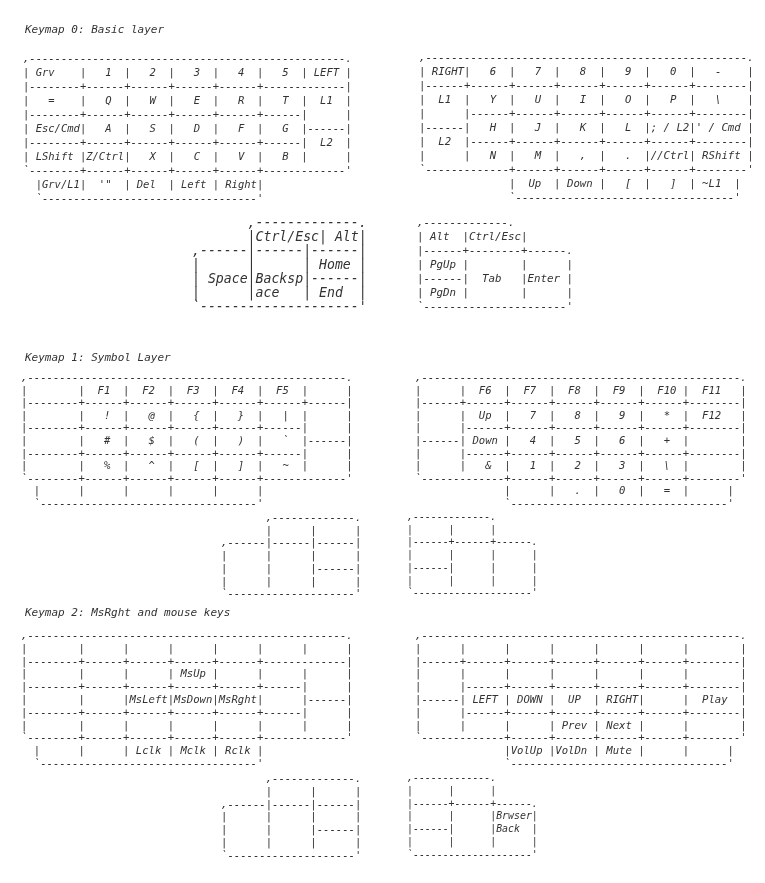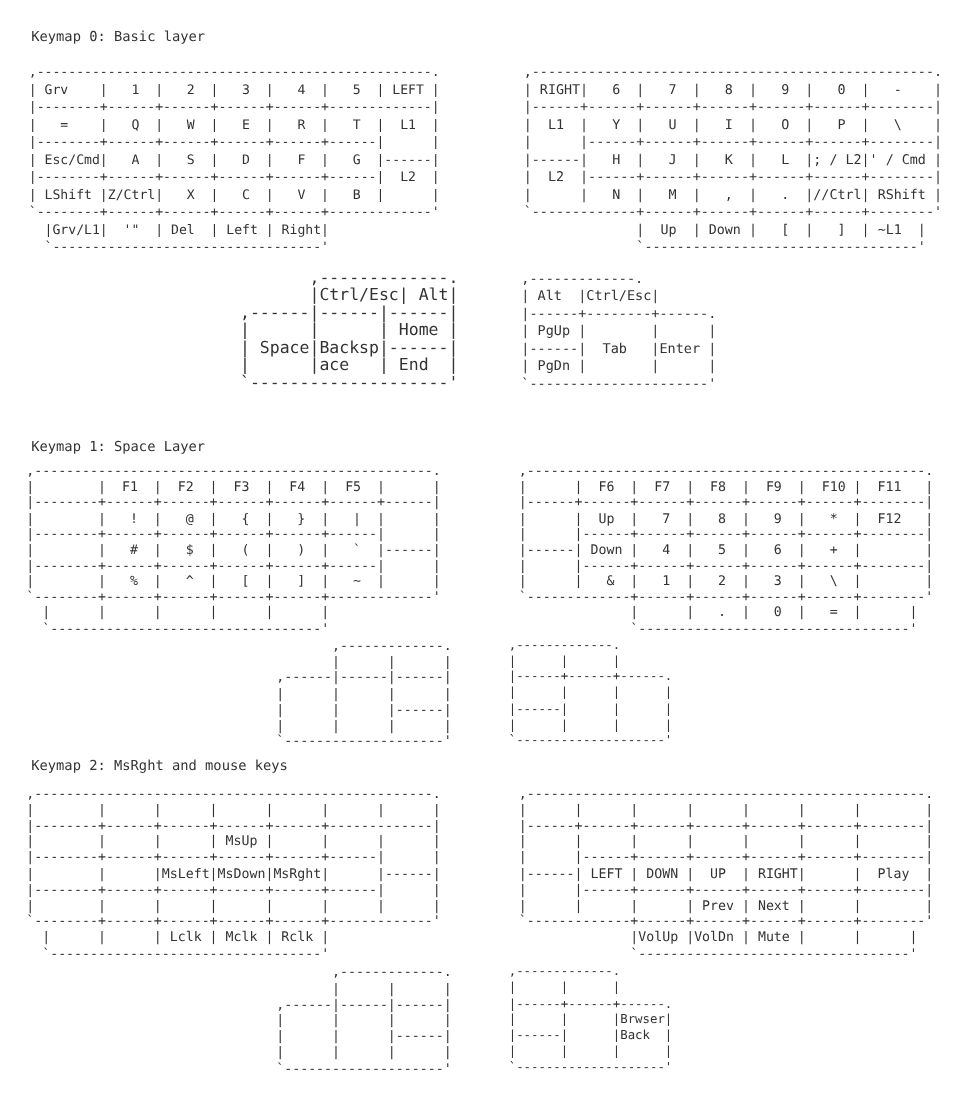--- a/index.html
+++ b/index.html
@@ -6,20 +6,21 @@
     margin: 0;
     padding: 0;
     background: #ffffff;
   }
   #page {
     position: relative;
     width: 765px;
     height: 883px;
     background: #ffffff;
     overflow: hidden;
+    font-style: italic;
   }
   pre.ascii {
     position: absolute;
     margin: 0;
     font-family: "DejaVu Sans Mono", "Liberation Mono", monospace;
     color: #333333;
     white-space: pre;
   }
   .section-title {
     position: absolute;
@@ -84,21 +85,21 @@
 |      |ace   | End  |
 `--------------------'</pre>
   <pre class="ascii" id="k0cr">,-------------.
 | Alt  |Ctrl/Esc|
 |------+--------+------.
 | PgUp |        |      |
 |------|  Tab   |Enter |
 | PgDn |        |      |
 `----------------------'</pre>
 
-  <div class="section-title" id="t1">Keymap 1: Space Layer</div>
+  <div class="section-title" id="t1">Keymap 1: Symbol Layer</div>
   <pre class="ascii" id="k1l">,--------------------------------------------------.
 |        |  F1  |  F2  |  F3  |  F4  |  F5  |      |
 |--------+------+------+------+------+------+------|
 |        |   !  |   @  |   {  |   }  |   |  |      |
 |--------+------+------+------+------+------|      |
 |        |   #  |   $  |   (  |   )  |   `  |------|
 |--------+------+------+------+------+------|      |
 |        |   %  |   ^  |   [  |   ]  |   ~  |      |
 `--------+------+------+------+------+-------------'
   |      |      |      |      |      |

